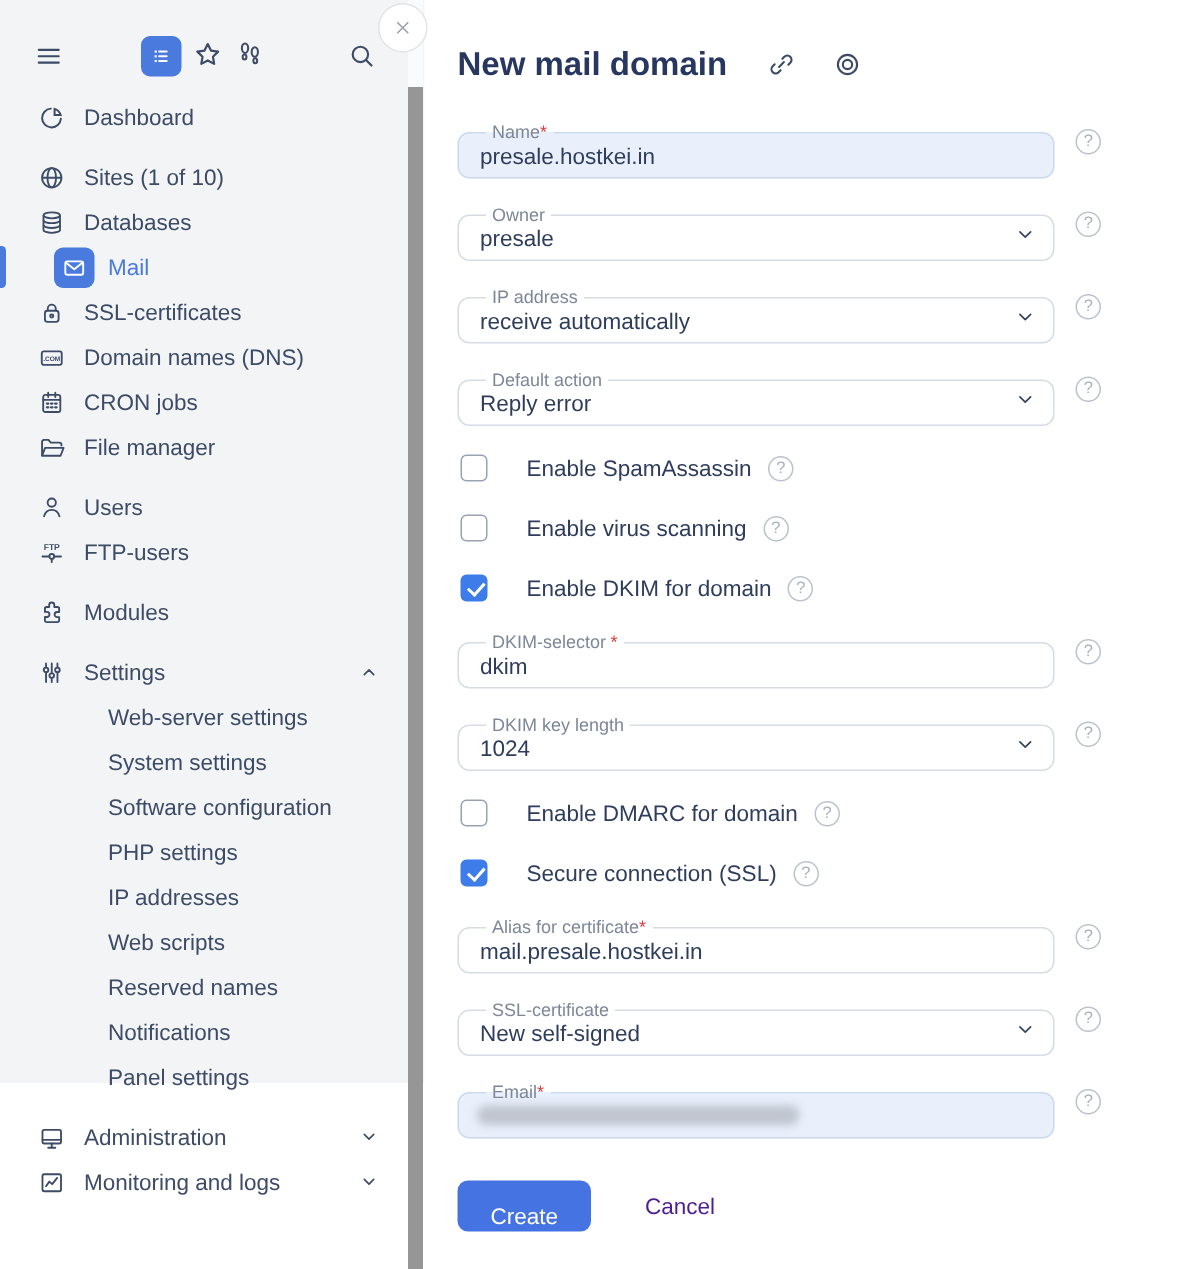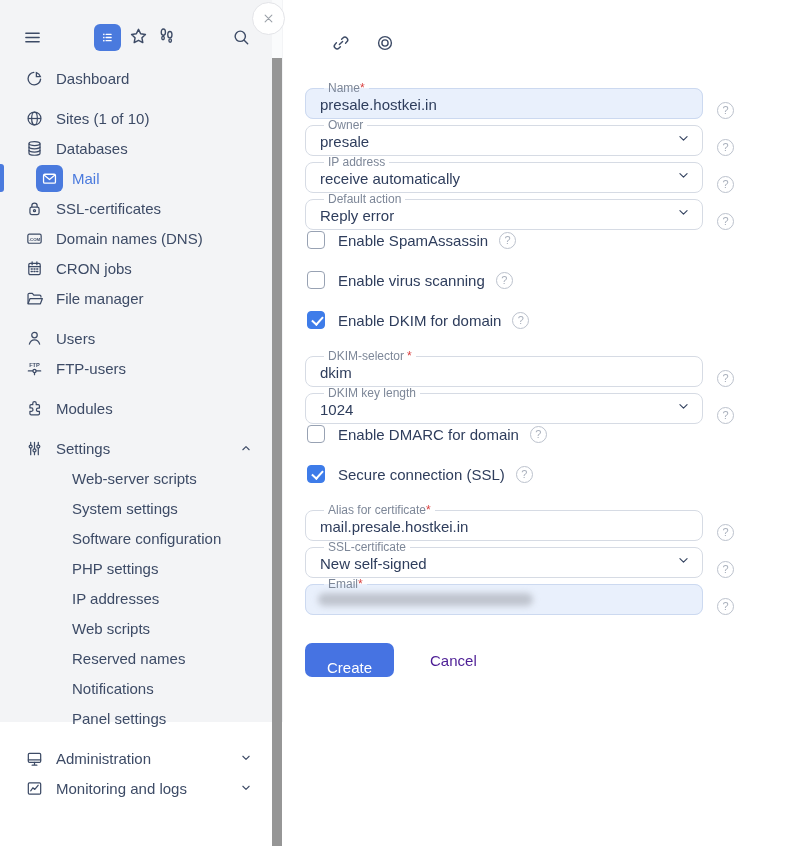--- a/index.html
+++ b/index.html
@@ -34,37 +34,37 @@
     background:#fff; border:1px solid #e3e4e8; display:flex; align-items:center; justify-content:center;
     color:#9aa0a8; z-index:6; cursor:pointer; }
   
   .main { position:absolute; left:283px; top:0; width:505px; height:846px; background:#fff; padding:28px 0 0 22px; }
   .page-head { display:flex; align-items:center; height:30px; }
   .page-title { font-size:22px; font-weight:700; color:#27375f; margin:0; }
   .head-icon { margin-left:24px; color:#3d4b66; display:flex; cursor:pointer; }
   .head-icon:first-of-type { margin-left:26px; }
   
   .form { margin-top:24px; }
-  .field-row { display:flex; align-items:flex-end; }
+  .field-row { display:flex; align-items:flex-start; margin-bottom:18px; }
   fieldset.field { position:relative; width:398px; height:37px; margin:0; padding:0 12px;
     border:1px solid #d6dbe4; border-radius:8px; background:#fff; }
   fieldset.field.filled { background:#e9f0fc; border-color:#ccd9f0; }
   legend { font-size:12px; line-height:12px; color:#7d8798; padding:0 4px; margin-left:6px; white-space:nowrap; }
   .req { color:#d94040; }
   .req.sp { margin-left:3px; }
   .value { height:20px; display:flex; align-items:center; color:#2e3d5c; font-size:15px; margin-top:0px; padding-left:2px; }
   .sel-chevron { position:absolute; right:12px; bottom:10px; color:#33425f; display:flex; }
   .help { width:17px; height:17px; flex:none; border:1px solid #bcc2cd; border-radius:50%; color:#a9b0bc;
     font-size:11px; line-height:1; display:flex; align-items:center; justify-content:center; margin-left:14px; margin-top:4px; cursor:pointer; }
   .check-row { display:flex; align-items:center; height:20px; margin-bottom:20px; margin-left:2px; }
   .checkbox { width:18px; height:18px; flex:none; border:1.5px solid #98a2b3; border-radius:4px; background:#fff; position:relative; cursor:pointer; }
   .checkbox.checked { background:#3e7ce9; border-color:#3e7ce9; }
   .checkbox.checked::after { content:""; position:absolute; left:5.5px; top:1.5px; width:5px; height:9px;
     border-right:2px solid #fff; border-bottom:2px solid #fff; transform:rotate(42deg); }
-  .check-label { margin-left:13px; color:#2e3d5c; }
+  .check-label { margin-left:26px; color:#2e3d5c; }
   .check-row .help { margin-left:11px; margin-top:0; }
   .redacted { width:215px; height:13px; border-radius:7px; background:#bfc4ce; filter:blur(3px); margin-top:3px; }
   .actions { display:flex; align-items:center; margin-top:28px; }
   .btn-create { background:#4673e2; color:#fff; border:none; border-radius:7px; padding:16px 22px; height:34px;
     font-size:15px; font-family:inherit; cursor:pointer; }
   .btn-cancel { background:none; border:none; color:#4c1d95; font-size:15px; font-family:Liberation Sans, sans-serif; margin-left:30px; cursor:pointer; }
   svg { display:block; }
 </style>
 </head>
 <body>
@@ -235,21 +235,21 @@
         </span>
       <span class="nav-label">Settings</span>
       <span class="nav-chevron">
           <svg width="14" height="14" viewBox="0 0 20 20" fill="none" stroke="currentColor" stroke-width="1.6" stroke-linecap="round" stroke-linejoin="round">
             <path d="M5.5 12.5 L10 8 l4.5 4.5"></path>
           </svg>
         </span>
     </div>
 
     <div class="nav-sub">
-        <span class="nav-label">Web-server scripts</span>
+        <span class="nav-label">Web-server settings</span>
       </div>
     <div class="nav-sub">
         <span class="nav-label">System settings</span>
       </div>
     <div class="nav-sub">
         <span class="nav-label">Software configuration</span>
       </div>
     <div class="nav-sub">
         <span class="nav-label">PHP settings</span>
       </div>
@@ -307,20 +307,21 @@
 <div class="close-btn">
   <span>
       <svg width="15" height="15" viewBox="0 0 20 20" fill="none" stroke="currentColor" stroke-width="1.4" stroke-linecap="round">
         <path d="M5.5 5.5 l9 9 M14.5 5.5 l-9 9"></path>
       </svg>
     </span>
 </div>
 
 <div class="main">
   <div class="page-head">
+    <h1 class="page-title">New mail domain</h1>
     <span class="head-icon">
         <svg width="20" height="20" viewBox="0 0 20 20" fill="none" stroke="currentColor" stroke-width="1.4" stroke-linecap="round" stroke-linejoin="round">
           <path d="M8.4 11.6 l3.2-3.2"></path>
           <path d="M10.6 6.2 l1.3-1.3 a2.8 2.8 0 0 1 3.96 3.96 l-1.3 1.3"></path>
           <path d="M9.4 13.8 l-1.3 1.3 a2.8 2.8 0 0 1 -3.96 -3.96 l1.3-1.3"></path>
         </svg>
       </span>
     <span class="head-icon">
         <svg width="20" height="20" viewBox="0 0 20 20" fill="none" stroke="currentColor" stroke-width="1.4">
           <circle cx="10" cy="10" r="6.4"></circle>

